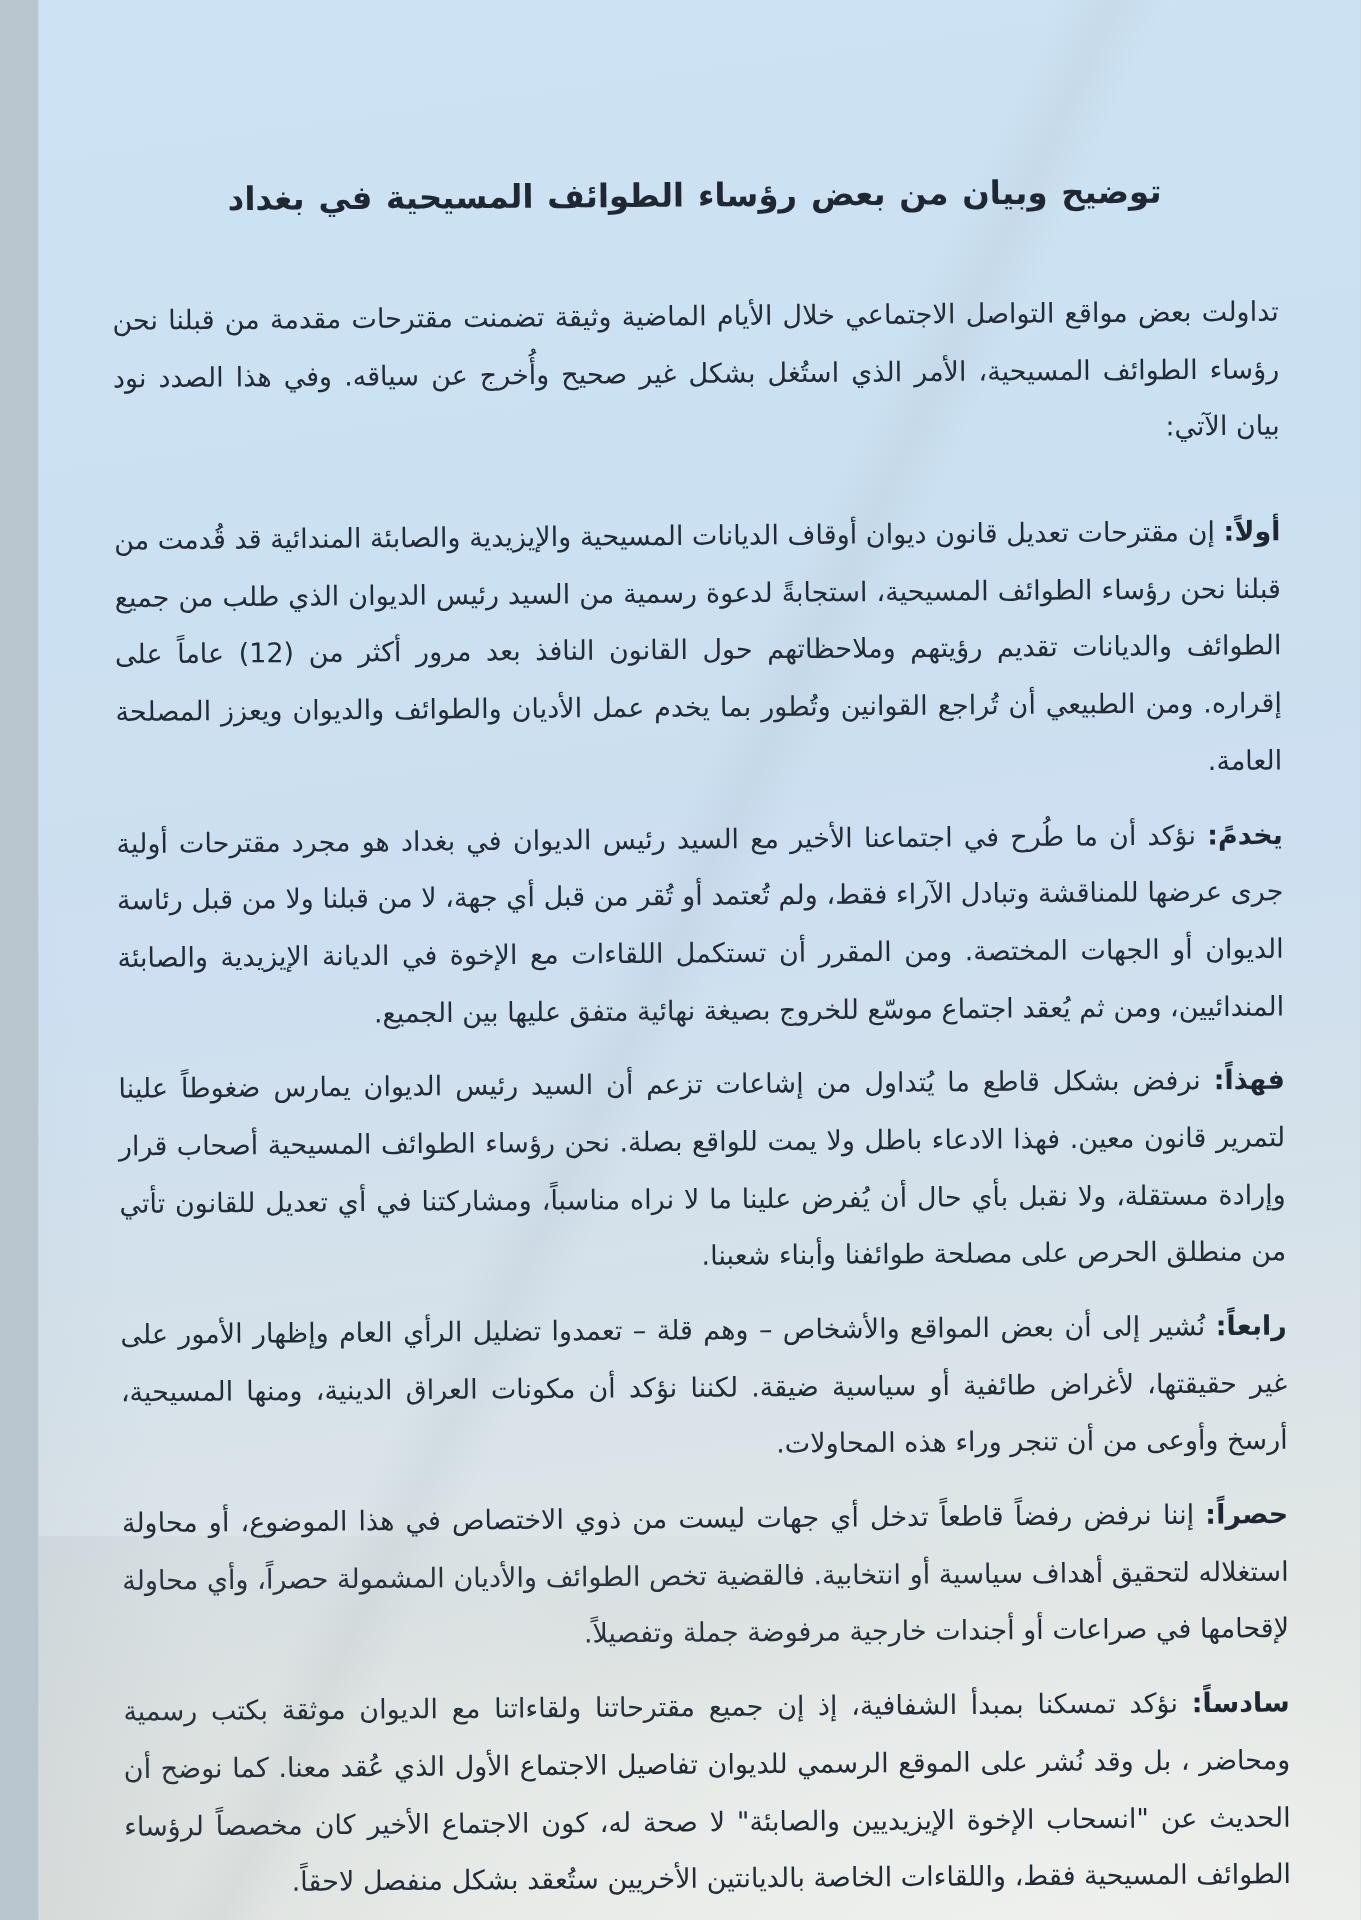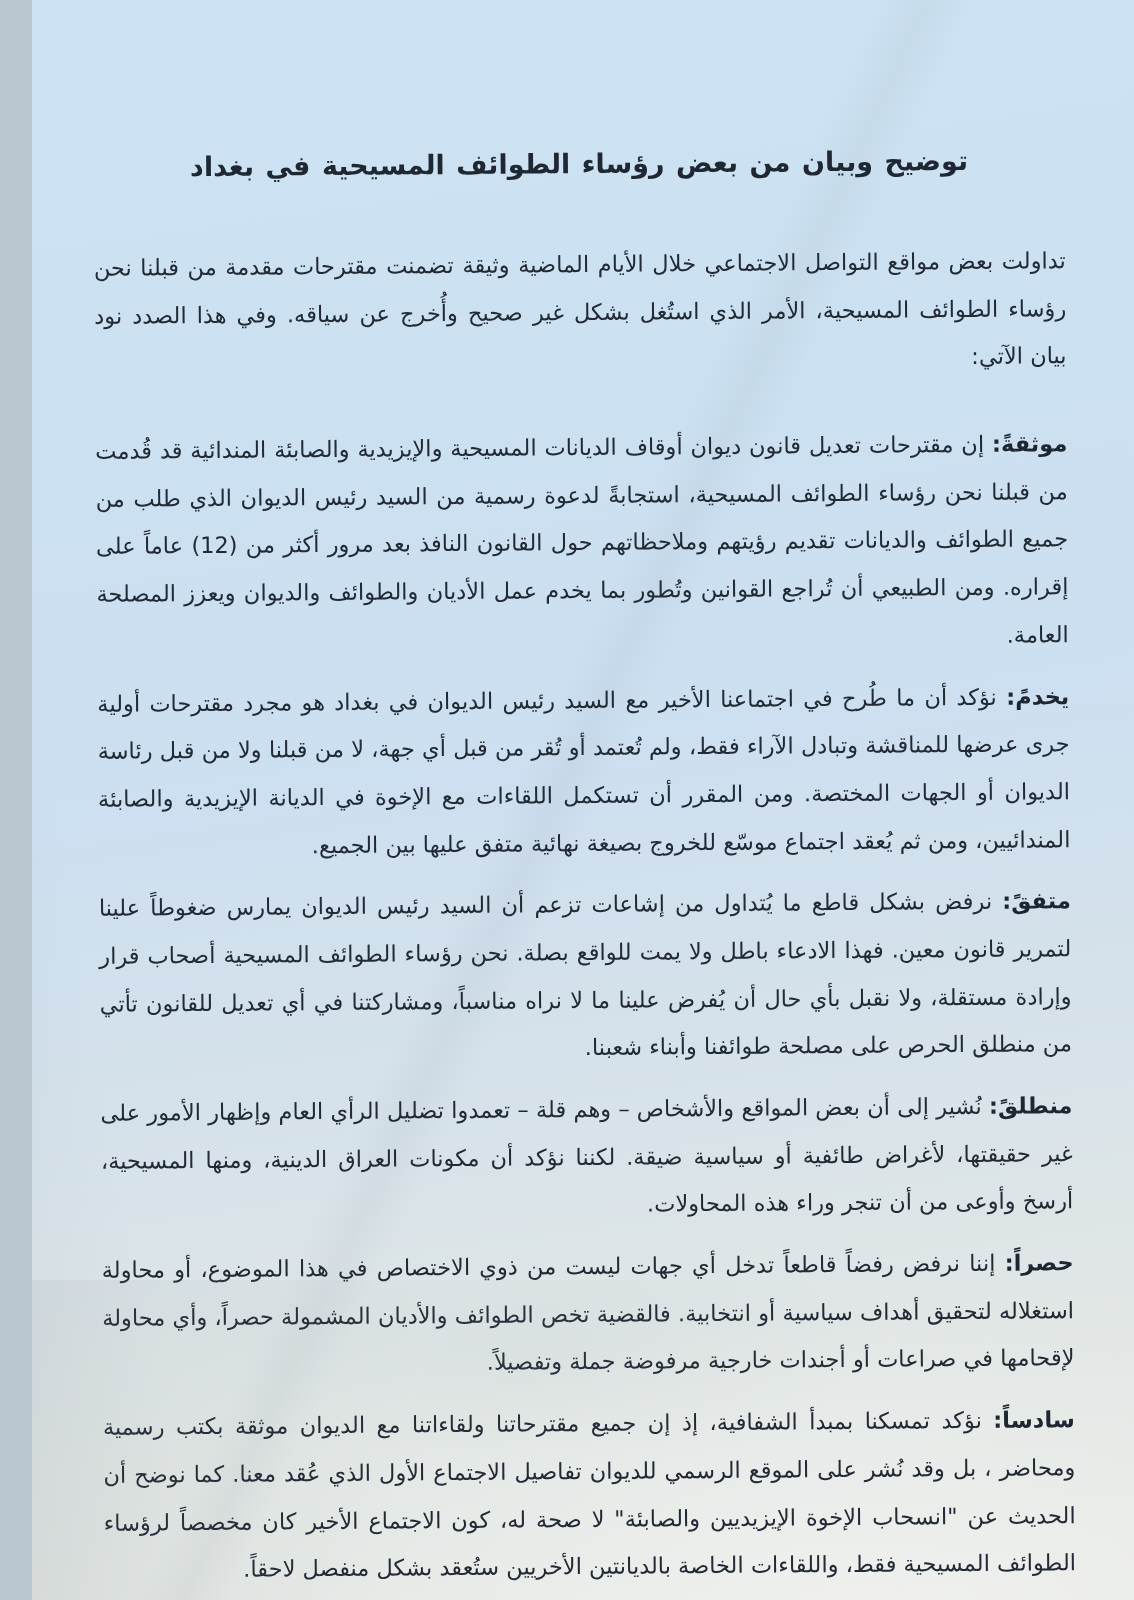--- a/index.html
+++ b/index.html
@@ -84,36 +84,36 @@
 <body>
 
 <div class="paper">
   <div class="content">
 
     <h1 class="doc-title">توضيح وبيان من بعض رؤساء الطوائف المسيحية في بغداد</h1>
 
     <p class="para intro">تداولت بعض مواقع التواصل الاجتماعي خلال الأيام الماضية وثيقة تضمنت مقترحات مقدمة من قبلنا نحن رؤساء الطوائف المسيحية، الأمر الذي استُغل بشكل غير صحيح وأُخرج عن سياقه. وفي هذا الصدد نود بيان الآتي:</p>
 
     <p class="para">
-      <strong>موثقةً:</strong>
+      <strong>أولاً:</strong>
       <span>إن مقترحات تعديل قانون ديوان أوقاف الديانات المسيحية والإيزيدية والصابئة المندائية قد قُدمت من قبلنا نحن رؤساء الطوائف المسيحية، استجابةً لدعوة رسمية من السيد رئيس الديوان الذي طلب من جميع الطوائف والديانات تقديم رؤيتهم وملاحظاتهم حول القانون النافذ بعد مرور أكثر من (12) عاماً على إقراره. ومن الطبيعي أن تُراجع القوانين وتُطور بما يخدم عمل الأديان والطوائف والديوان ويعزز المصلحة العامة.</span>
     </p>
 
     <p class="para">
       <strong>يخدمً:</strong>
       <span>نؤكد أن ما طُرح في اجتماعنا الأخير مع السيد رئيس الديوان في بغداد هو مجرد مقترحات أولية جرى عرضها للمناقشة وتبادل الآراء فقط، ولم تُعتمد أو تُقر من قبل أي جهة، لا من قبلنا ولا من قبل رئاسة الديوان أو الجهات المختصة. ومن المقرر أن تستكمل اللقاءات مع الإخوة في الديانة الإيزيدية والصابئة المندائيين، ومن ثم يُعقد اجتماع موسّع للخروج بصيغة نهائية متفق عليها بين الجميع.</span>
     </p>
 
     <p class="para">
-      <strong>متفقً:</strong>
+      <strong>فهذاً:</strong>
       <span>نرفض بشكل قاطع ما يُتداول من إشاعات تزعم أن السيد رئيس الديوان يمارس ضغوطاً علينا لتمرير قانون معين. فهذا الادعاء باطل ولا يمت للواقع بصلة. نحن رؤساء الطوائف المسيحية أصحاب قرار وإرادة مستقلة، ولا نقبل بأي حال أن يُفرض علينا ما لا نراه مناسباً، ومشاركتنا في أي تعديل للقانون تأتي من منطلق الحرص على مصلحة طوائفنا وأبناء شعبنا.</span>
     </p>
 
     <p class="para">
-      <strong>منطلقً:</strong>
+      <strong>رابعاً:</strong>
       <span>نُشير إلى أن بعض المواقع والأشخاص – وهم قلة – تعمدوا تضليل الرأي العام وإظهار الأمور على غير حقيقتها، لأغراض طائفية أو سياسية ضيقة. لكننا نؤكد أن مكونات العراق الدينية، ومنها المسيحية، أرسخ وأوعى من أن تنجر وراء هذه المحاولات.</span>
     </p>
 
     <p class="para">
       <strong>حصراً:</strong>
       <span>إننا نرفض رفضاً قاطعاً تدخل أي جهات ليست من ذوي الاختصاص في هذا الموضوع، أو محاولة استغلاله لتحقيق أهداف سياسية أو انتخابية. فالقضية تخص الطوائف والأديان المشمولة حصراً، وأي محاولة لإقحامها في صراعات أو أجندات خارجية مرفوضة جملة وتفصيلاً.</span>
     </p>
 
     <p class="para">
       <strong>سادساً:</strong>

